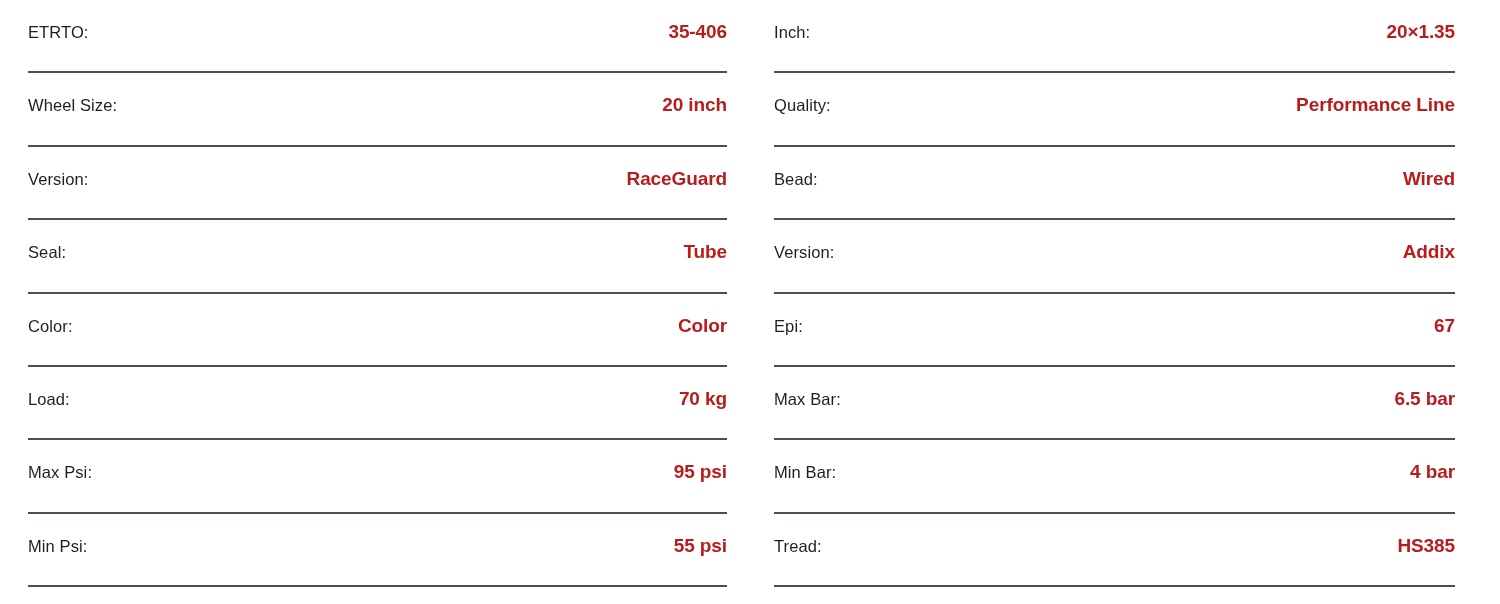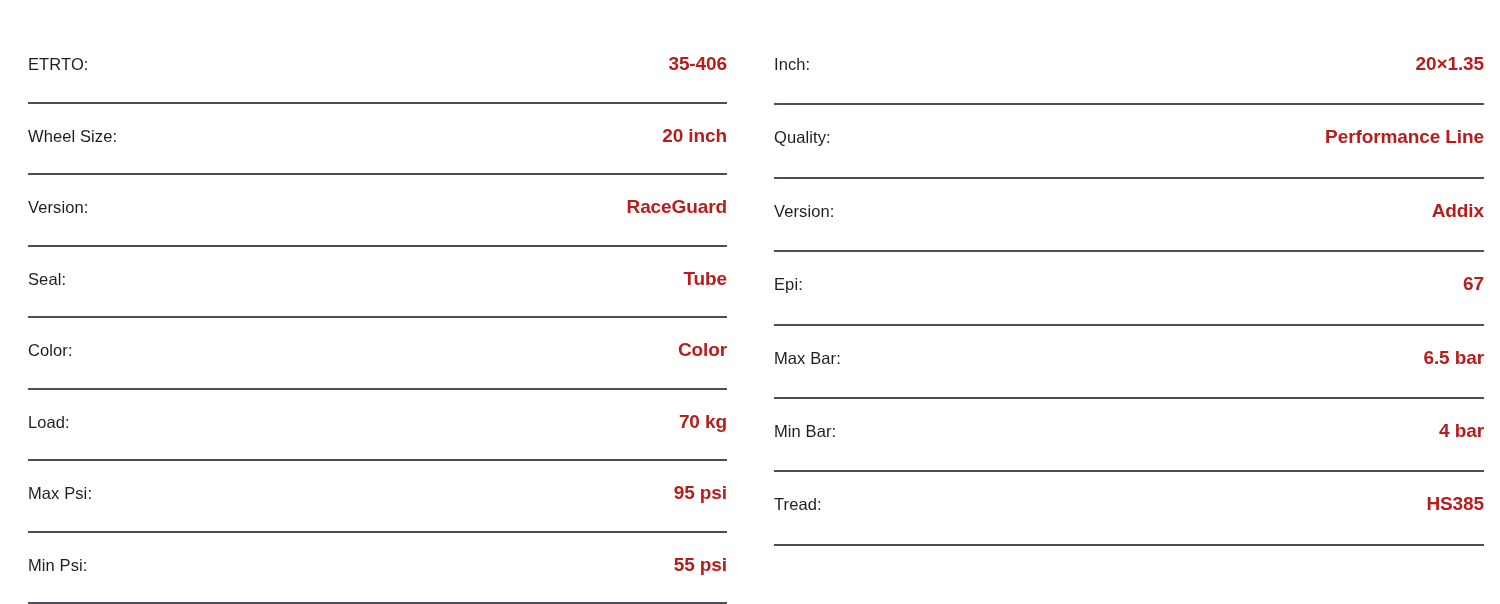--- a/index.html
+++ b/index.html
@@ -17,31 +17,30 @@
     display: flex;
     width: 1500px;
     height: 604px;
     box-sizing: border-box;
     padding-top: 0px;
   }
   .spec-column {
     display: flex;
     flex-direction: column;
     box-sizing: border-box;
-    margin-top: 32px;
   }
   .spec-column.left {
     width: 750px;
     padding-left: 28px;
     padding-right: 23px;
   }
   .spec-column.right {
     width: 750px;
     padding-left: 24px;
-    padding-right: 16px;
+    padding-right: 45px;
   }
   .spec-row {
     display: flex;
     align-items: flex-start;
     justify-content: space-between;
     height: 73.4px;
     box-sizing: border-box;
     border-bottom: 2px solid #4a4f58;
     padding-top: 22px;
   }
@@ -108,20 +107,24 @@
   <div class="spec-column right">
     <div class="spec-row">
       <span class="spec-label">Inch:</span>
       <span class="spec-value">20×1.35</span>
     </div>
     <div class="spec-row">
       <span class="spec-label">Quality:</span>
       <span class="spec-value">Performance Line</span>
     </div>
     <div class="spec-row">
+      <span class="spec-label">Bead:</span>
+      <span class="spec-value">Wired</span>
+    </div>
+    <div class="spec-row">
       <span class="spec-label">Version:</span>
       <span class="spec-value italic">Addix</span>
     </div>
     <div class="spec-row">
       <span class="spec-label">Epi:</span>
       <span class="spec-value">67</span>
     </div>
     <div class="spec-row">
       <span class="spec-label">Max Bar:</span>
       <span class="spec-value">6.5 bar</span>

